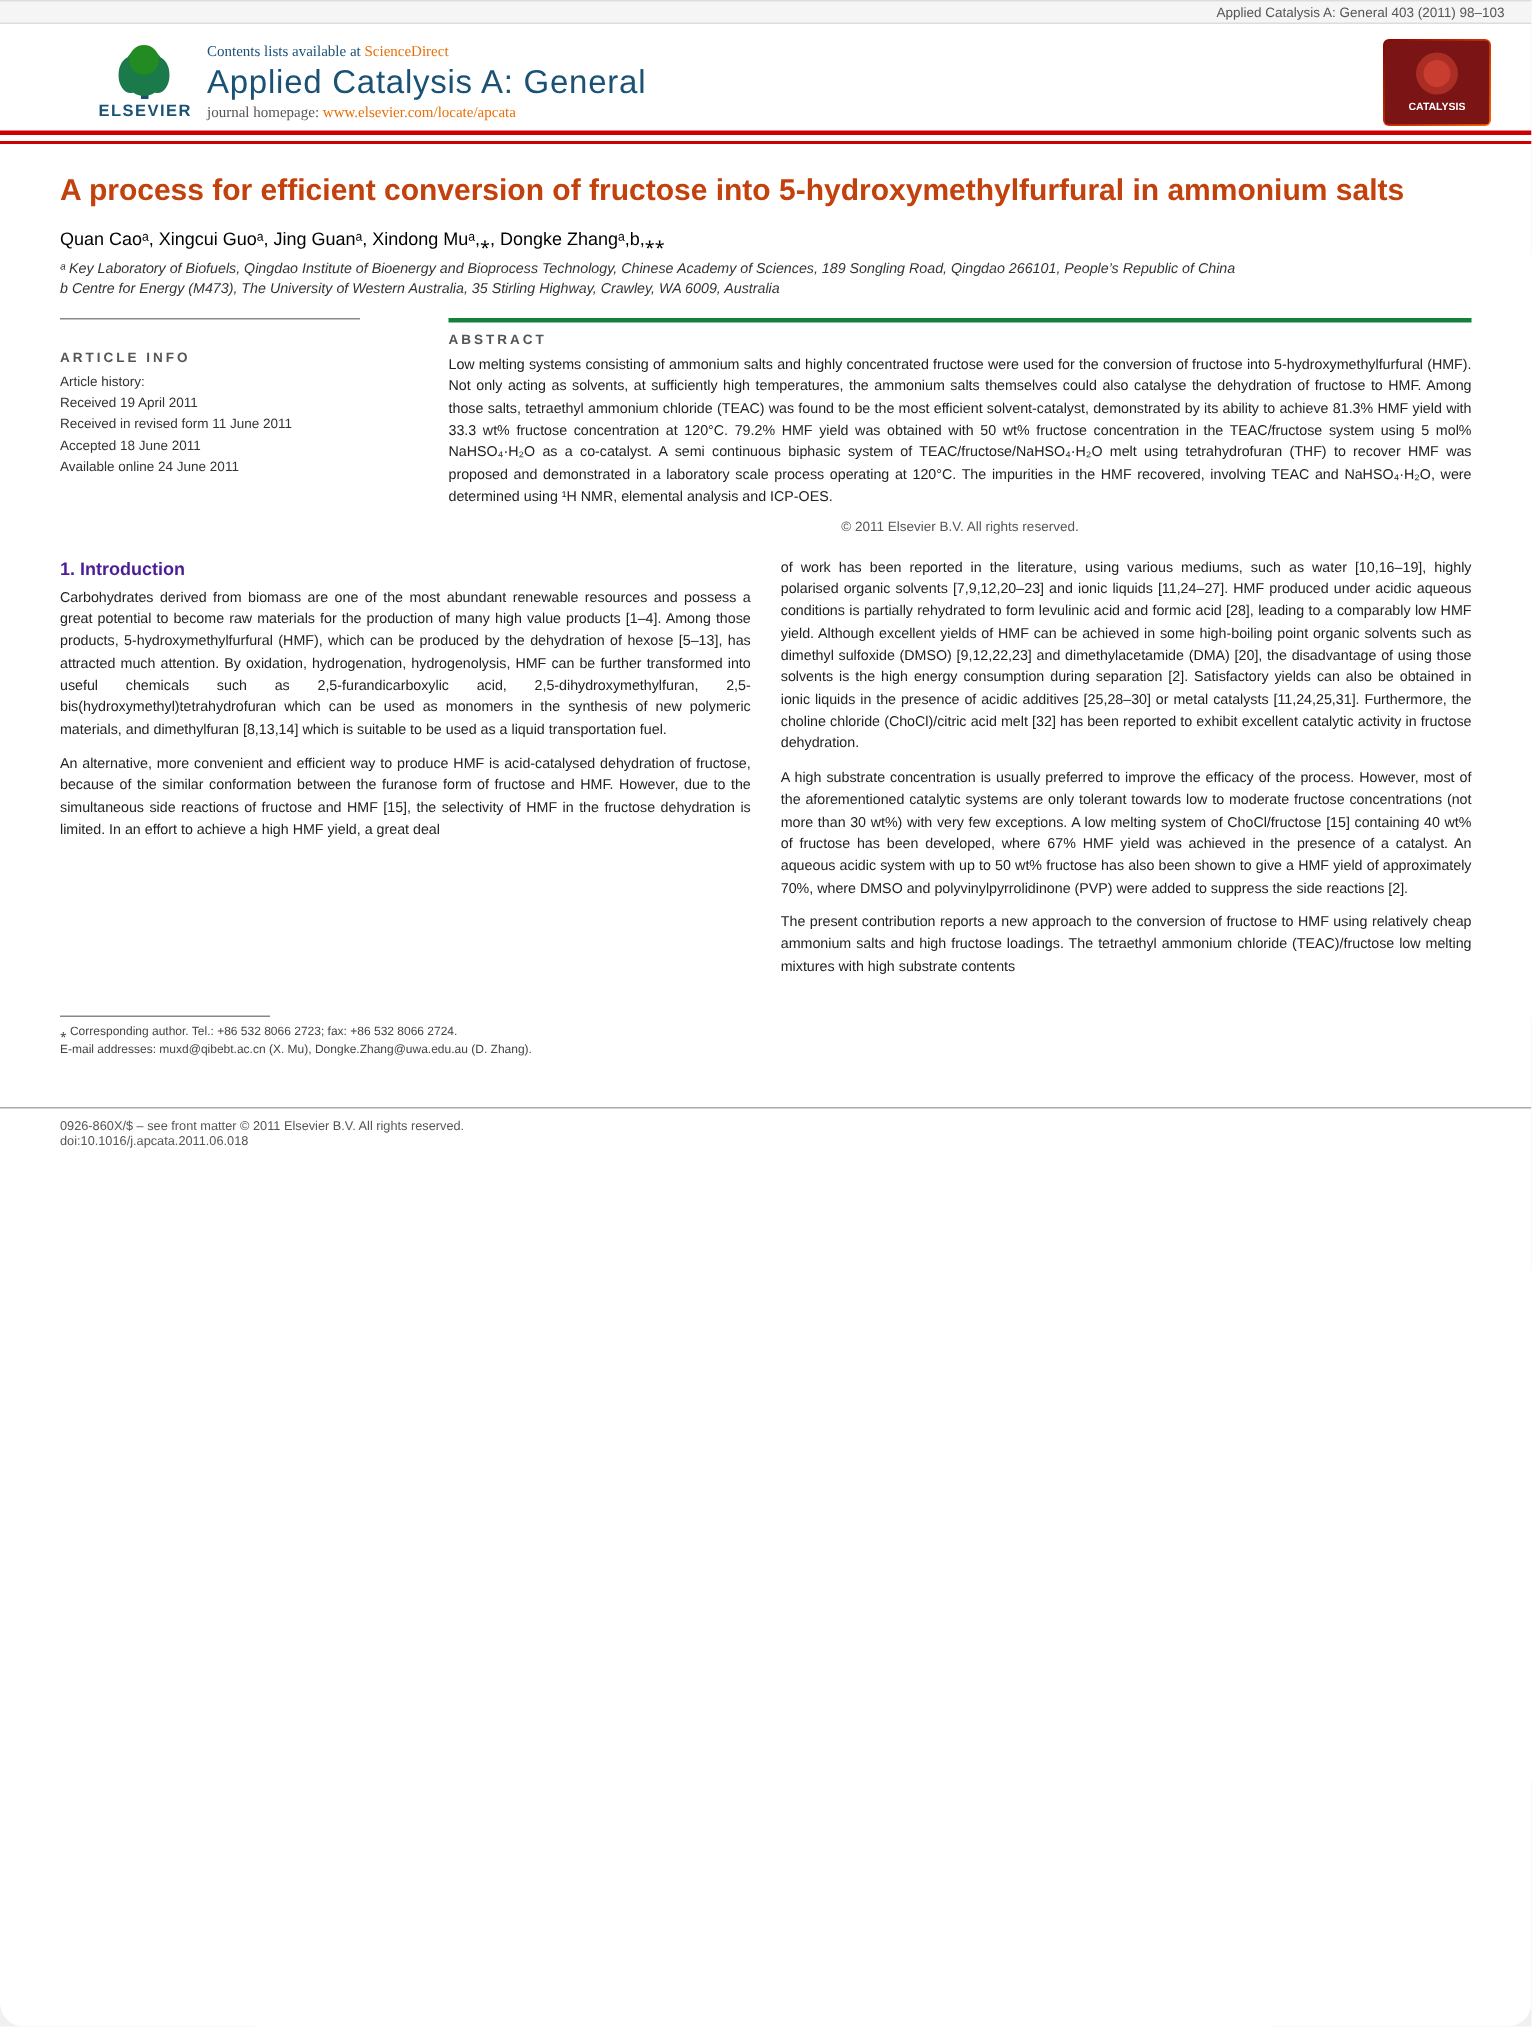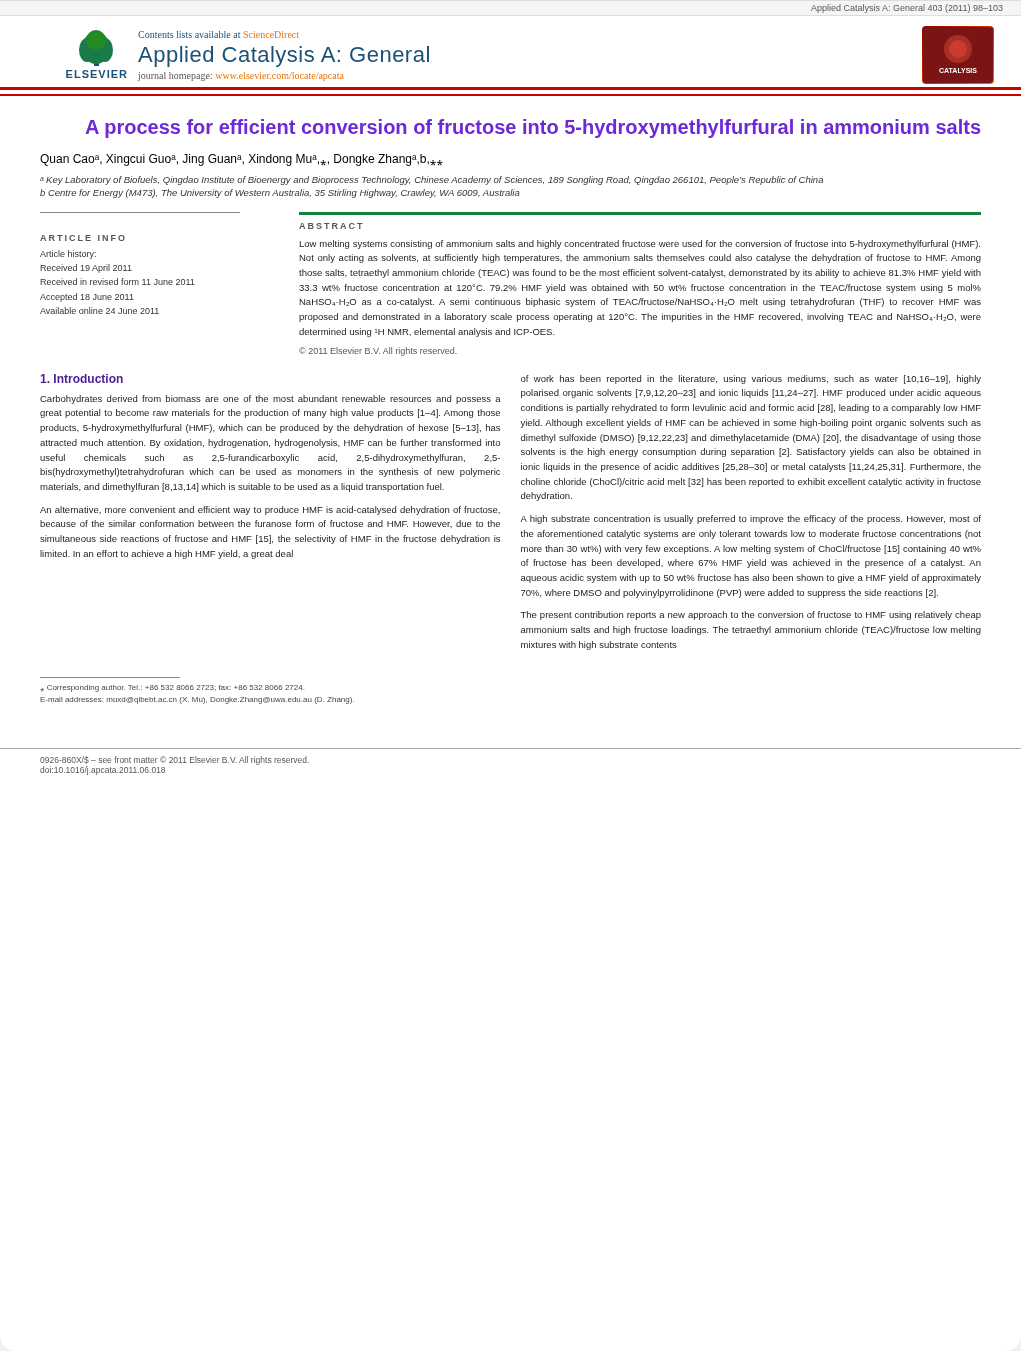--- a/index.html
+++ b/index.html
@@ -115,25 +115,24 @@
       background: #c00;
       margin: 0;
     }
     
     .article-content {
       padding: 18px 40px 18px 40px;
     }
     .article-title {
       font-size: 20px;
       font-weight: bold;
-      color: #6d28d9;
+      color: #c2410c;
       line-height: 1.3;
       margin-bottom: 10px;
       font-family: Arial, sans-serif;
-      text-align: right;
     }
     .authors {
       font-size: 12px;
       color: #000;
       margin-bottom: 6px;
       font-family: Arial, sans-serif;
     }
     .affiliations {
       font-size: 9.5px;
       color: #333;
@@ -203,21 +202,21 @@
     .abstract-text {
       font-size: 9.5px;
       color: #222;
       line-height: 1.55;
       text-align: justify;
       font-family: Arial, sans-serif;
     }
     .copyright {
       font-size: 9px;
       color: #555;
-      text-align: left;
+      text-align: center;
       margin-top: 6px;
       font-family: Arial, sans-serif;
     }
     
     .body-section {
       display: flex;
       gap: 20px;
       margin-top: 16px;
     }
     .body-col {
@@ -238,21 +237,21 @@
       font-family: Arial, sans-serif;
       margin-bottom: 8px;
     }
     
     .page-footer {
       border-top: 1px solid #aaa;
       padding: 6px 40px;
       display: flex;
       justify-content: space-between;
       align-items: flex-end;
-      margin-top: 24px;
+      margin-top: 14px;
     }
     .footer-left {
       font-size: 8.5px;
       color: #555;
       font-family: Arial, sans-serif;
     }
     .footer-notes {
       font-size: 8px;
       color: #444;
       font-family: Arial, sans-serif;

